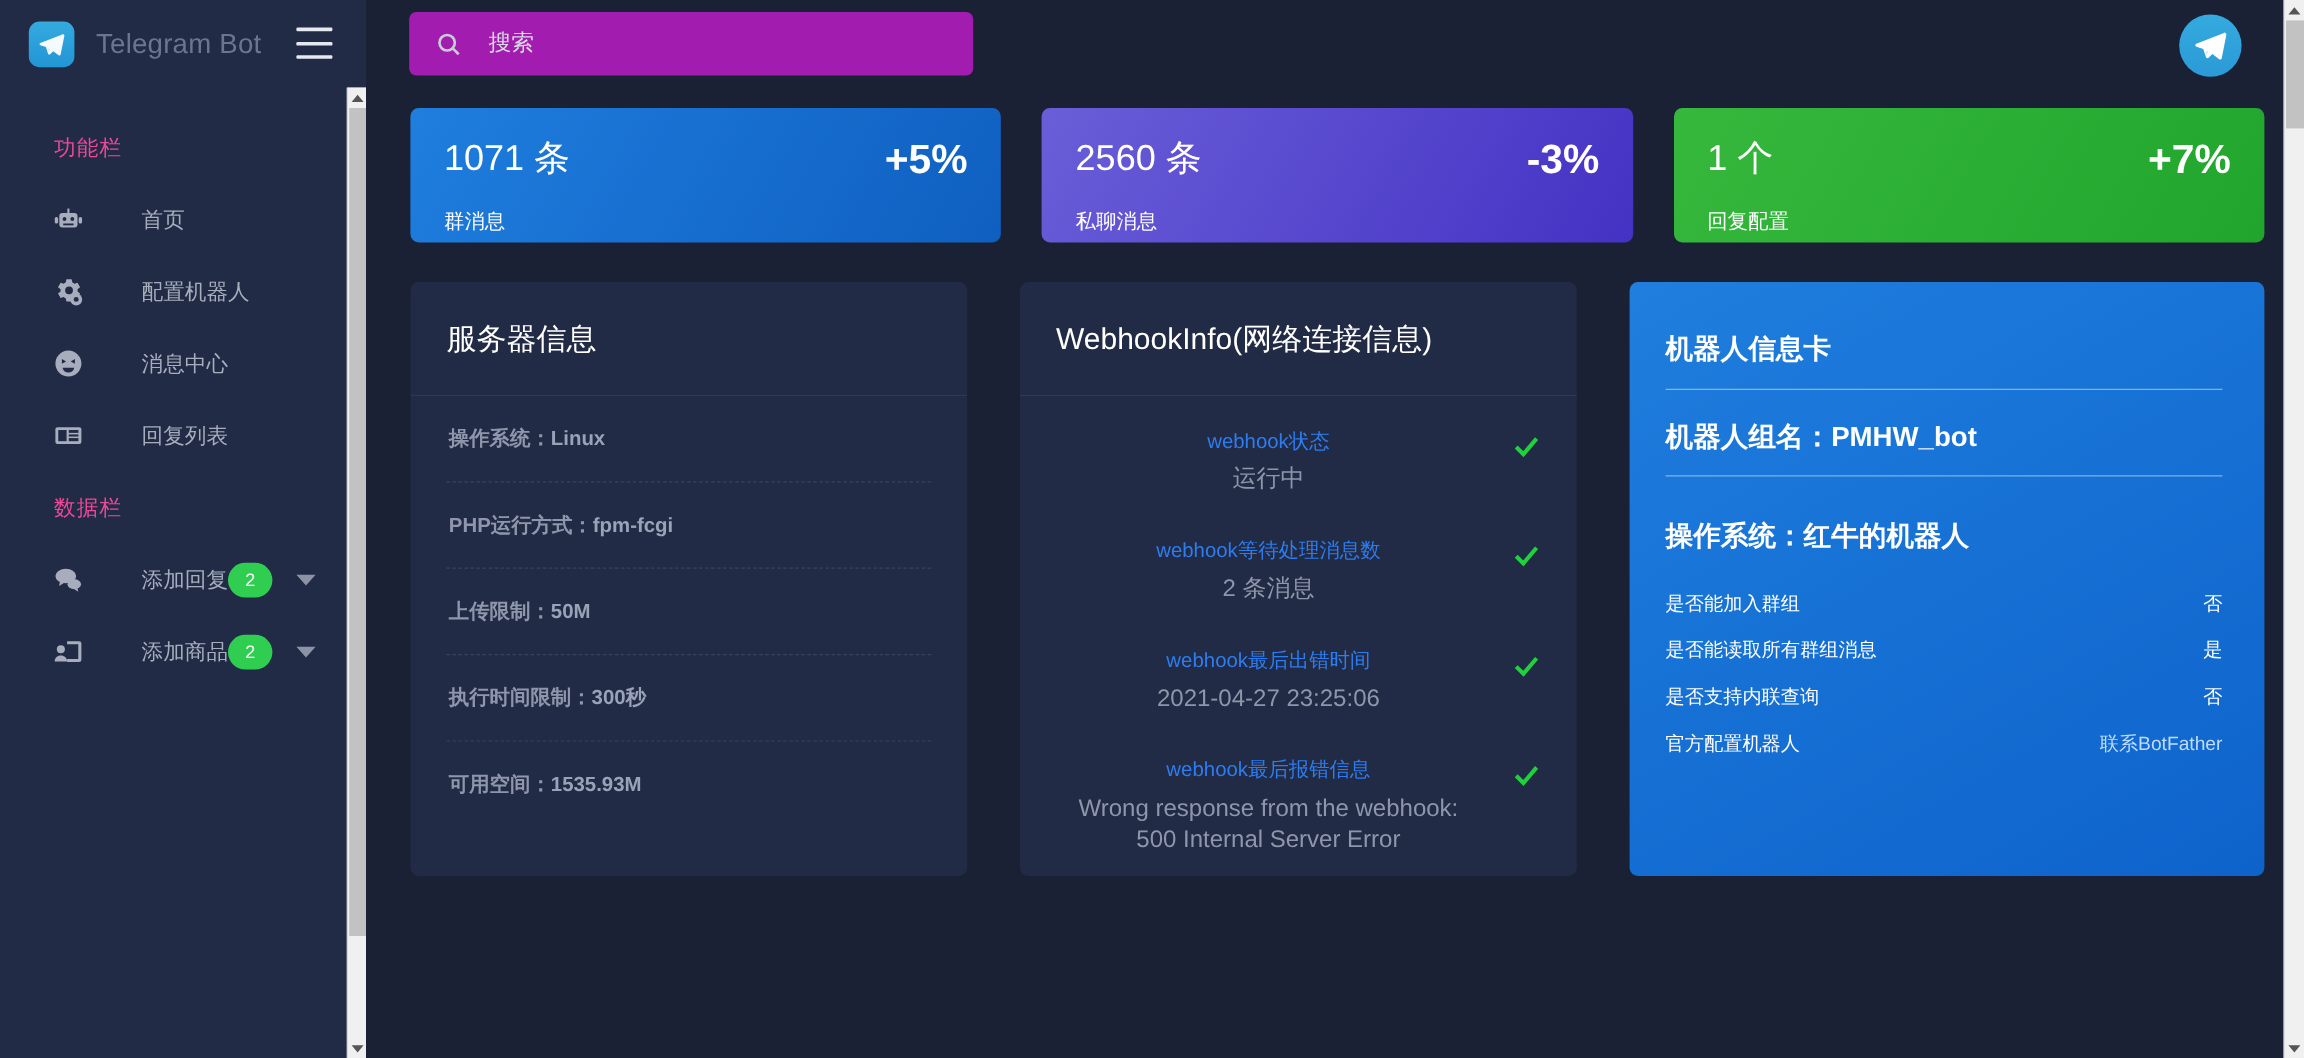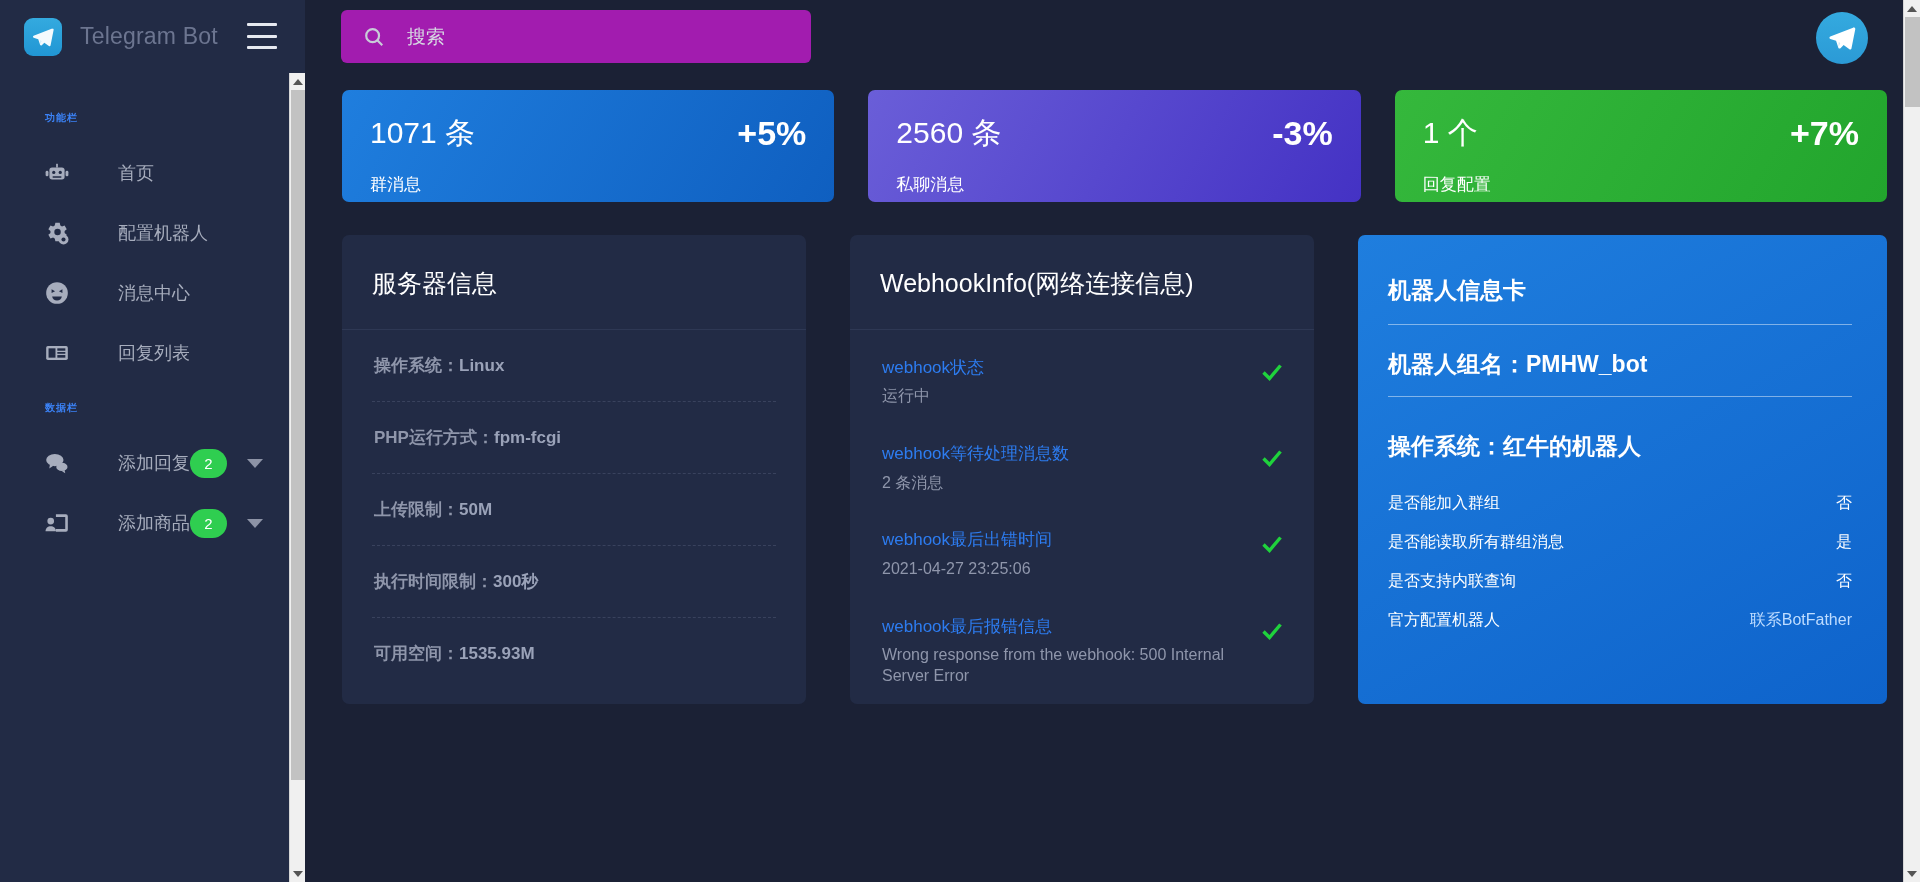--- a/index.html
+++ b/index.html
@@ -46,23 +46,23 @@
     cursor: pointer;
   }
   .hamburger span { display: block; height: 3px; background: #e6e9f0; border-radius: 1px; }
 
   .nav-scroll {
     height: 809px;
     padding-top: 20px;
     position: relative;
   }
   .nav-group-title {
-    color: #3b82f6;
-    font-size: 10px;
-    font-weight: bold;
+    color: #ec4899;
+    font-size: 18px;
+    font-weight: normal;
     padding: 18px 0 18px 45px;
     letter-spacing: 1px;
   }
   .nav-item {
     display: flex; align-items: center;
     height: 60px;
     padding-left: 42px;
     color: #a7adbd;
     font-size: 18px;
     cursor: pointer;
@@ -217,29 +217,30 @@
     font-weight: bold;
   }
   .kv-row:last-child { border-bottom: none; }
   .kv-row .kv-val { color: #9aa2b8; }
 
   
   .wh-list { padding: 8px 30px 0 30px; }
   .wh-row {
     position: relative;
     padding: 17px 52px 17px 2px;
+    text-align: center;
   }
   .wh-key {
     color: #2d7cf0;
     font-size: 17px;
     line-height: 1.5;
   }
   .wh-val {
     color: #8f96ab;
-    font-size: 16px;
+    font-size: 20px;
     margin-top: 6px;
     line-height: 1.3;
   }
   .check {
     position: absolute; right: 0; top: 22px;
     width: 24px; height: 24px;
   }
   .check svg { width: 24px; height: 24px; stroke: #1fd23c; fill: none; stroke-width: 3.4; }
 
   

